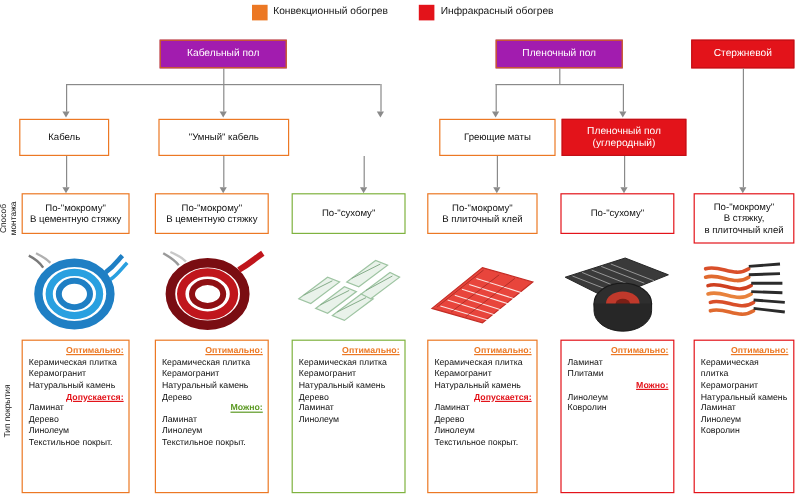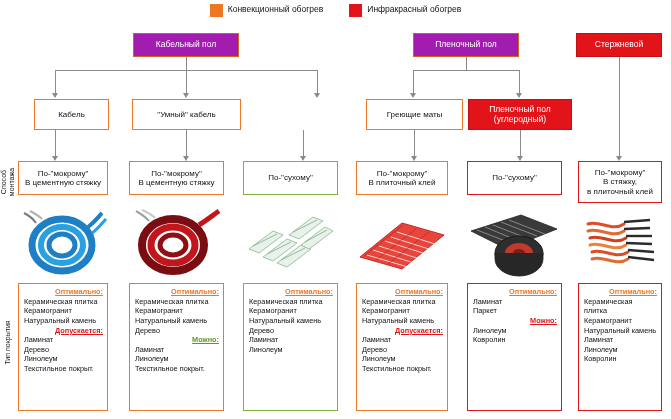--- a/index.html
+++ b/index.html
@@ -89,21 +89,21 @@
   <div class="ln ln-v" style="left:466px;top:57px;height:13px;"></div>
   <div class="ln ln-h" style="left:413px;top:70px;width:106px;"></div>
   <div class="ln ln-v" style="left:413px;top:70px;height:23px;"></div>
   <div class="arrow" style="left:409.5px;top:93px;"></div>
   <div class="ln ln-v" style="left:519px;top:70px;height:23px;"></div>
   <div class="arrow" style="left:515.5px;top:93px;"></div>
 
   <div class="ln ln-v" style="left:619px;top:57px;height:99px;"></div>
   <div class="arrow" style="left:615.5px;top:156px;"></div>
 
-  <div class="box box-outline-orange" style="left:34px;top:99px;width:75px;height:31px;">
+  <div class="box box-outline-orange" style="left:16px;top:99px;width:75px;height:31px;">
     <span>Кабель</span>
   </div>
   <div class="box box-outline-orange" style="left:132px;top:99px;width:109px;height:31px;">
     <span>"Умный" кабель</span>
   </div>
   <div class="box box-outline-orange" style="left:366px;top:99px;width:97px;height:31px;">
     <span>Греющие маты</span>
   </div>
   <div class="box box-red" style="left:468px;top:99px;width:104px;height:31px;flex-direction:column;">
     <span>Пленочный пол</span>
@@ -294,21 +294,21 @@
     <div class="hdr t-red u">Допускается:</div>
     <div class="t-dark">Ламинат</div>
     <div class="t-dark">Дерево</div>
     <div class="t-dark">Линолеум</div>
     <div class="t-dark">Текстильное покрыт.</div>
   </div>
 
   <div class="cover cover-red" style="left:467px;top:283px;width:95px;height:128px;">
     <div class="hdr t-orange u">Оптимально:</div>
     <div class="t-dark">Ламинат</div>
-    <div class="t-dark">Паркет</div>
+    <div class="t-dark">Плитами</div>
     <div class="hdr t-red u">Можно:</div>
     <div class="t-dark">Линолеум</div>
     <div class="t-dark">Ковролин</div>
   </div>
 
   <div class="cover cover-red" style="left:578px;top:283px;width:84px;height:128px;">
     <div class="hdr t-orange u">Оптимально:</div>
     <div class="t-dark">Керамическая плитка</div>
     <div class="t-dark">Керамогранит</div>
     <div class="t-dark">Натуральный камень</div>

